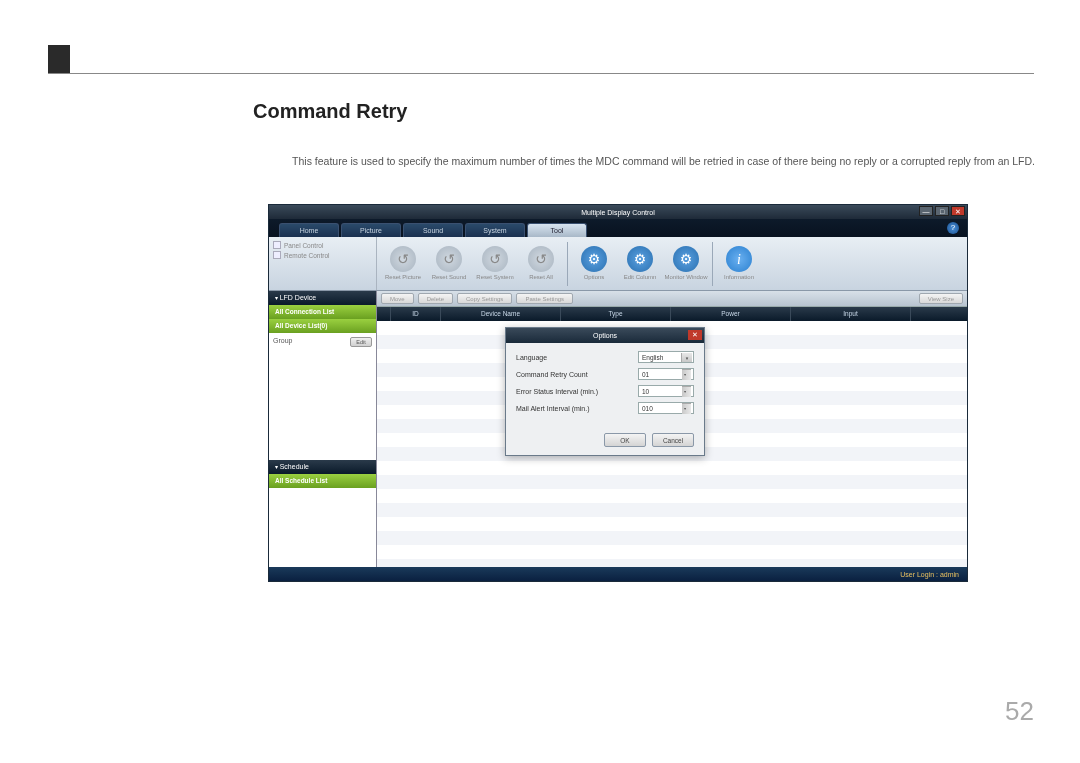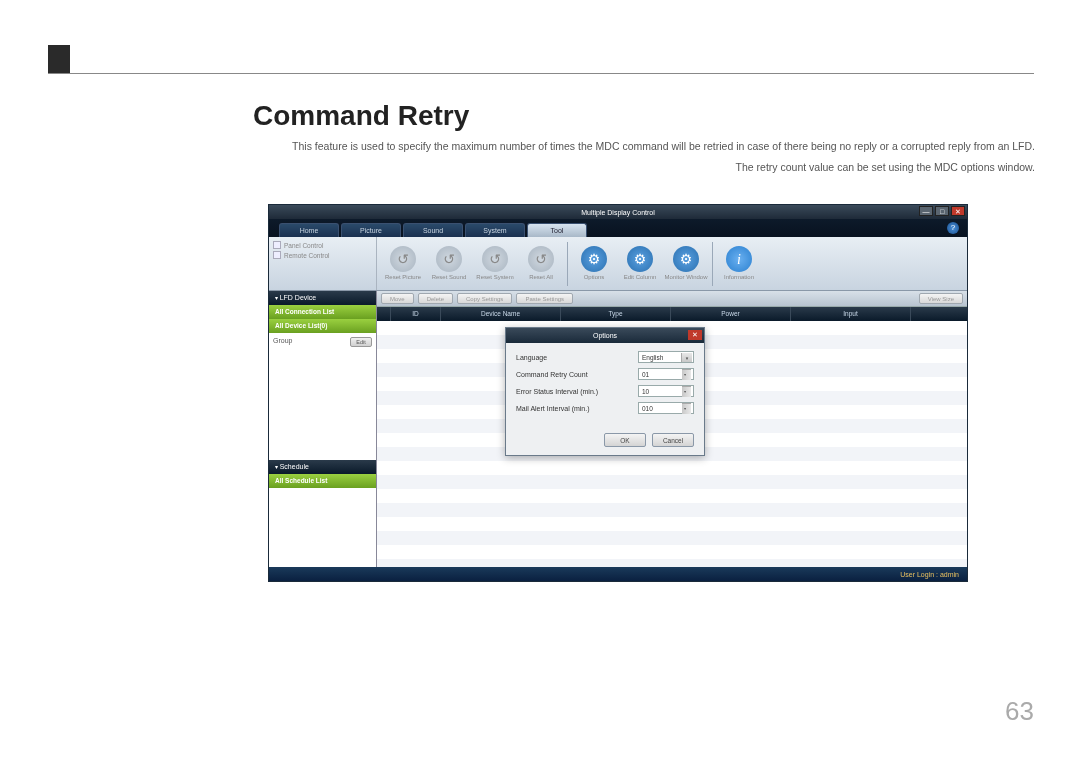--- a/index.html
+++ b/index.html
@@ -27,24 +27,24 @@
     height: 1px;
     background: #888;
   }
   .content {
     position: absolute;
     left: 253px;
     top: 100px;
     width: 782px;
   }
   h1 {
-    font-size: 28px;
+    font-size: 20px;
     font-weight: 700;
     color: #222;
-    margin-bottom: 6px;
+    margin-bottom: 30px;
   }
   .desc {
     font-size: 10.5px;
     color: #555;
     line-height: 1.6;
     margin-bottom: 4px;
     text-align: right;
   }
   .page-num {
     position: absolute;
@@ -362,21 +362,20 @@
 </style>
 </head>
 <body>
 
 <div class="topbar"></div>
 <div class="hr-top"></div>
 
 <div class="content">
   <h1>Command Retry</h1>
   <p class="desc">This feature is used to specify the maximum number of times the MDC command will be retried in case of there being no reply or a corrupted reply from an LFD.</p>
-  <p class="desc">The retry count value can be set using the MDC options window.</p>
 </div>
 
 <div class="app">
   <div class="titlebar">
     <span>Multiple Display Control</span>
     <div class="winbtns">
       <div class="winbtn">—</div>
       <div class="winbtn">□</div>
       <div class="winbtn winclose">✕</div>
     </div>
@@ -505,13 +504,13 @@
         </div>
       </div>
     </div>
   </div>
 
   <div class="statusbar">
     <span>User Login : admin</span>
   </div>
 </div>
 
-<div class="page-num">63</div>
+<div class="page-num">52</div>
 
 </body></html>

